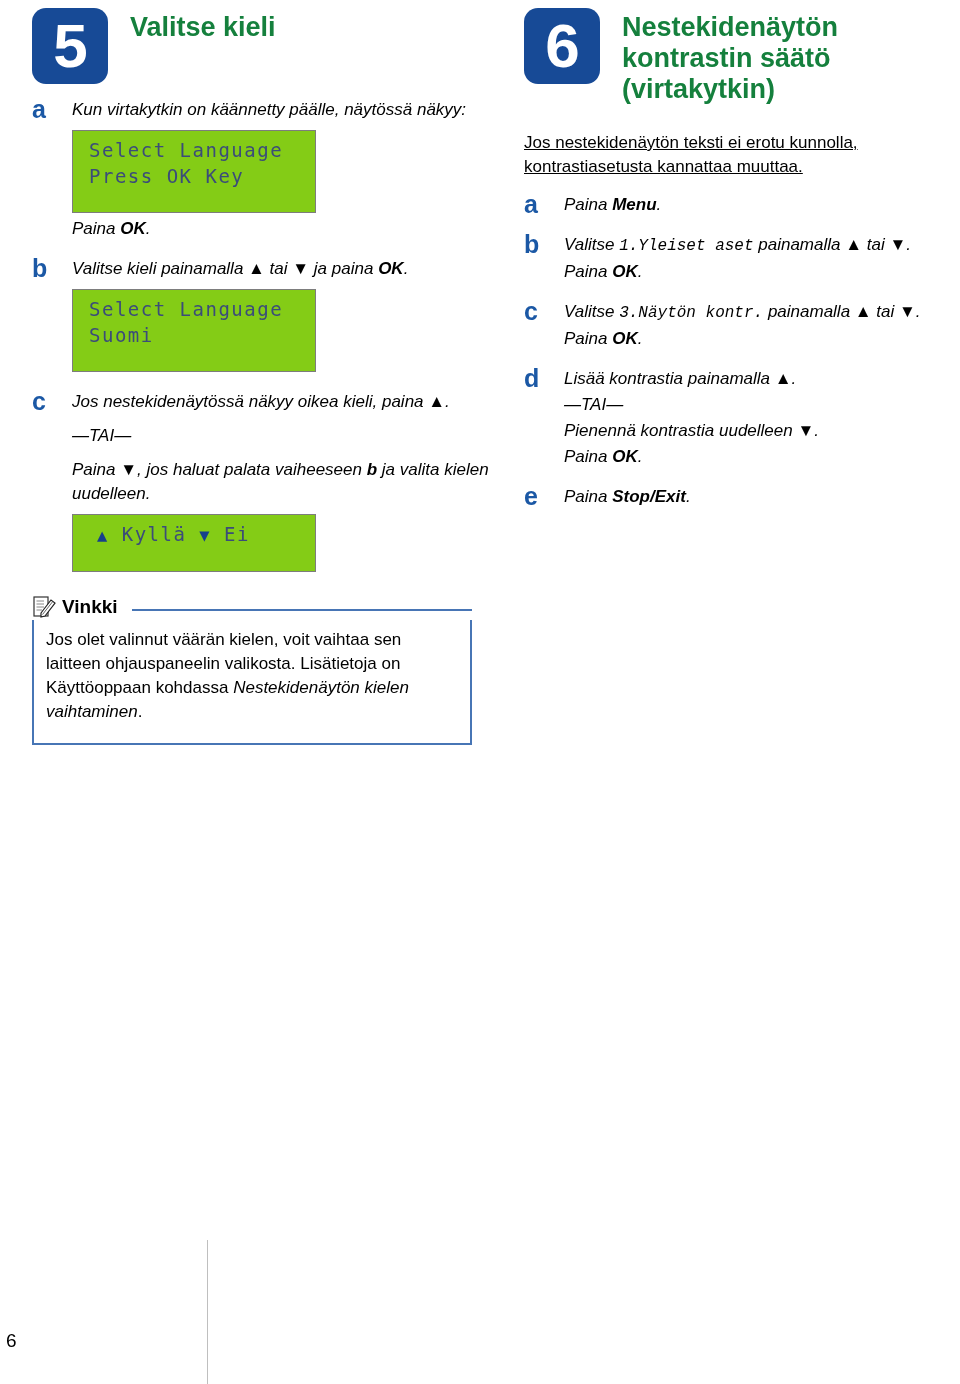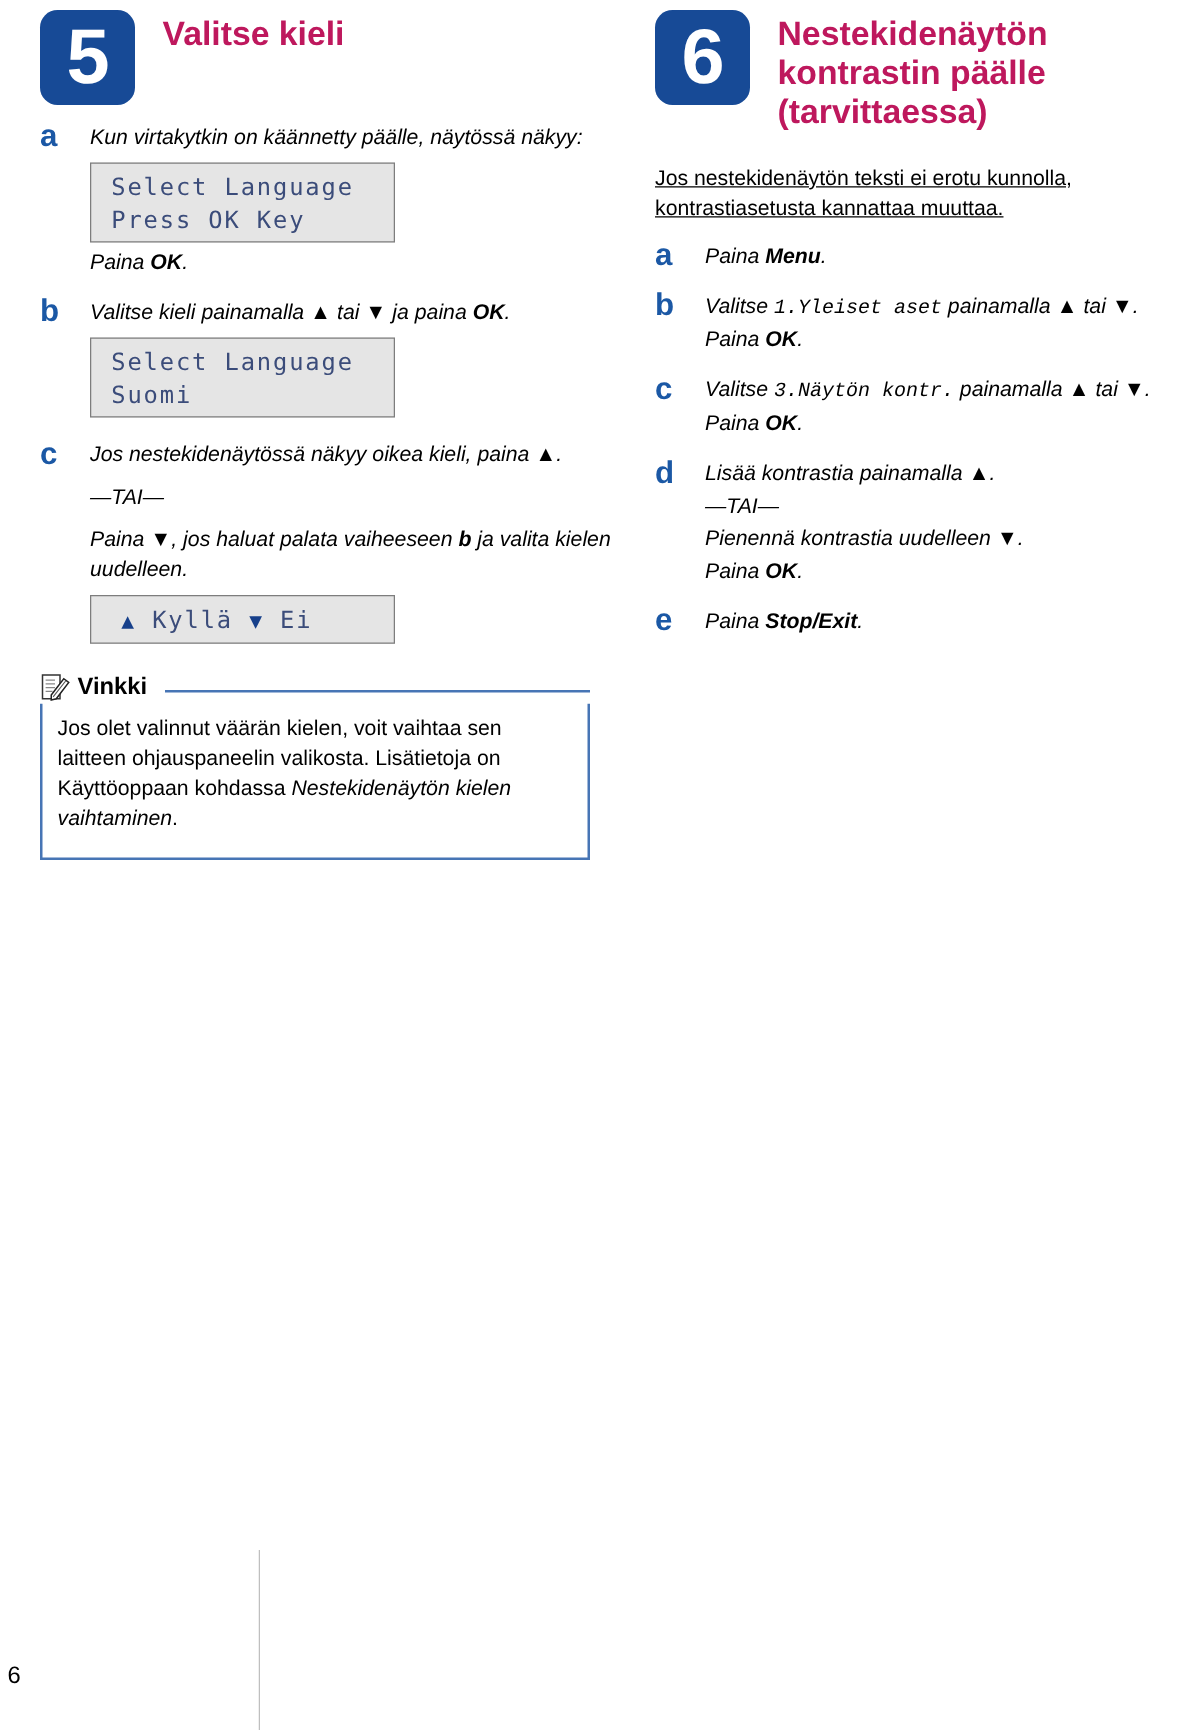--- a/index.html
+++ b/index.html
@@ -65,21 +65,21 @@
     text-align: center;
     font-family: "Liberation Sans", sans-serif;
     letter-spacing: -1px;
   }
   .sec-title {
     margin-left: 22px;
     font-size: 27px;
     font-weight: bold;
     line-height: 31px;
     padding-top: 4px;
-    color: #be185d;
+    color: #15803d;
   }
 
   
   .intro {
     font-size: 17px;
     line-height: 24px;
     margin-top: 26px;
     text-decoration: underline;
   }
 
@@ -109,24 +109,24 @@
   .mono {
     font-family: "Liberation Mono", "DejaVu Sans Mono", monospace;
     font-size: 16px;
   }
   b { font-weight: bold; }
   i { font-style: italic; }
 
   
   .lcd {
     border: 1px solid #7d7d7d;
-    background: #e5e5e5;
+    background: #84cc16;
     width: 244px;
     box-sizing: border-box;
-    padding: 6px 0 4px 16px;
+    padding: 6px 0 23px 16px;
     margin: 8px 0 4px 0;
   }
   .lcd-line {
     font-family: "DejaVu Sans Mono", "Liberation Mono", monospace;
     font-size: 19px;
     line-height: 26px;
     color: #3b4c7a;
     letter-spacing: 1.5px;
     white-space: pre;
   }
@@ -241,21 +241,21 @@
       </div>
       <div class="note-body"><span>Jos olet valinnut väärän kielen, voit vaihtaa sen laitteen ohjauspaneelin valikosta. Lisätietoja on Käyttöoppaan kohdassa </span><i>Nestekidenäytön kielen vaihtaminen</i><span>.</span></div>
     </div>
 
   </div>
 
   <div class="col col-right">
 
     <div class="sec-head">
       <div class="badge">6</div>
-      <div class="sec-title">Nestekidenäytön kontrastin päälle (tarvittaessa)</div>
+      <div class="sec-title">Nestekidenäytön kontrastin säätö (virtakytkin)</div>
     </div>
 
     <div class="intro">Jos nestekidenäytön teksti ei erotu kunnolla, kontrastiasetusta kannattaa muuttaa.</div>
 
     <div class="step">
       <div class="step-letter">a</div>
       <div class="step-body">
         <p><span>Paina </span><b>Menu</b><span>.</span></p>
       </div>
     </div>

